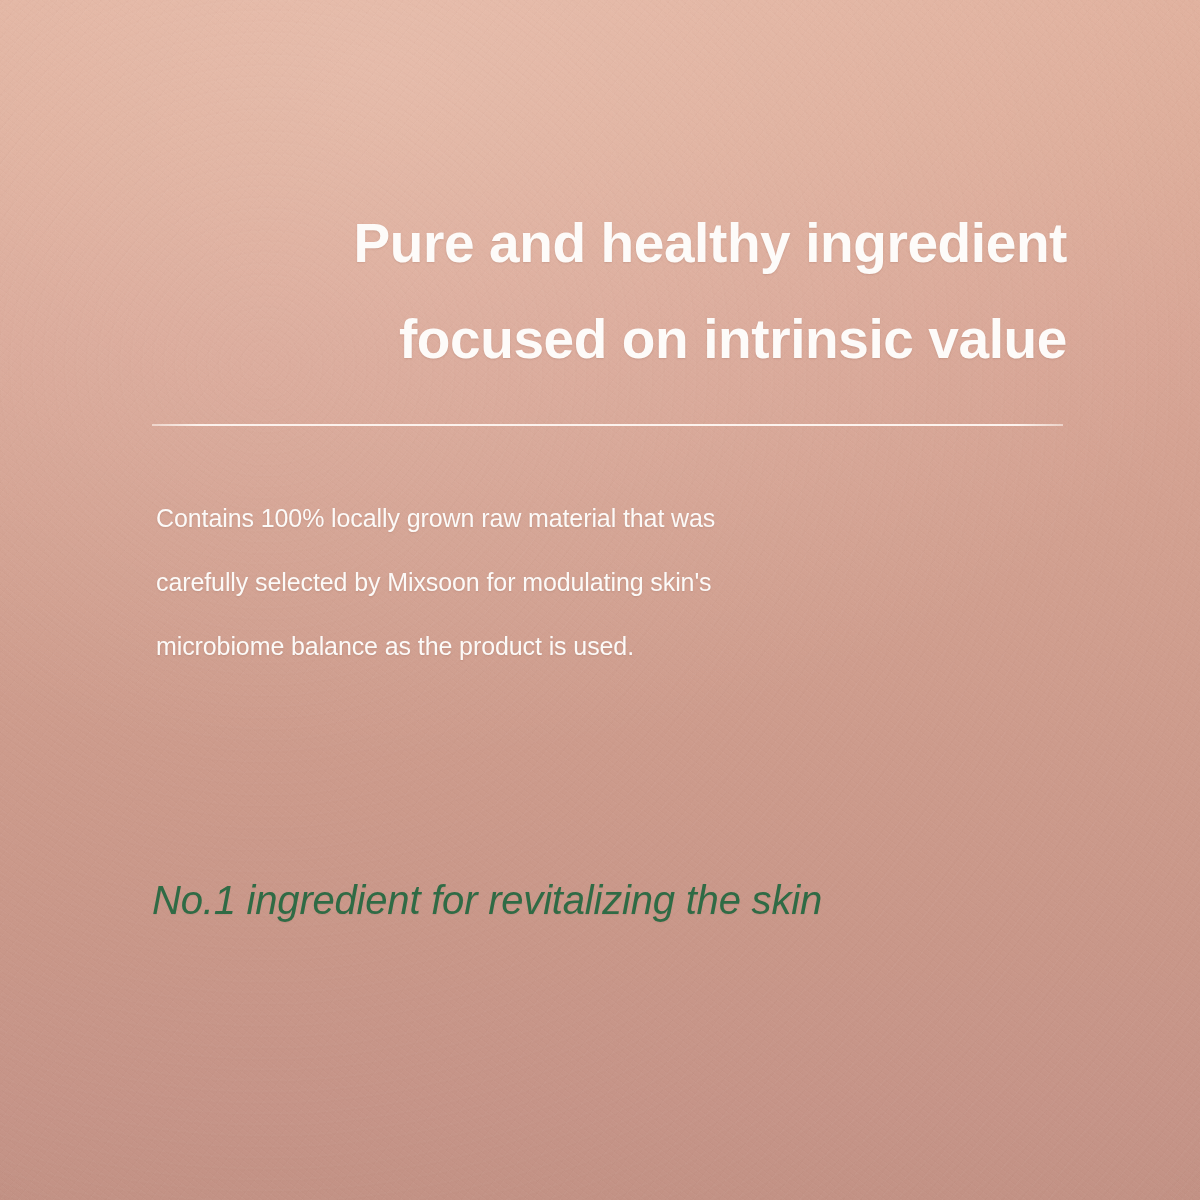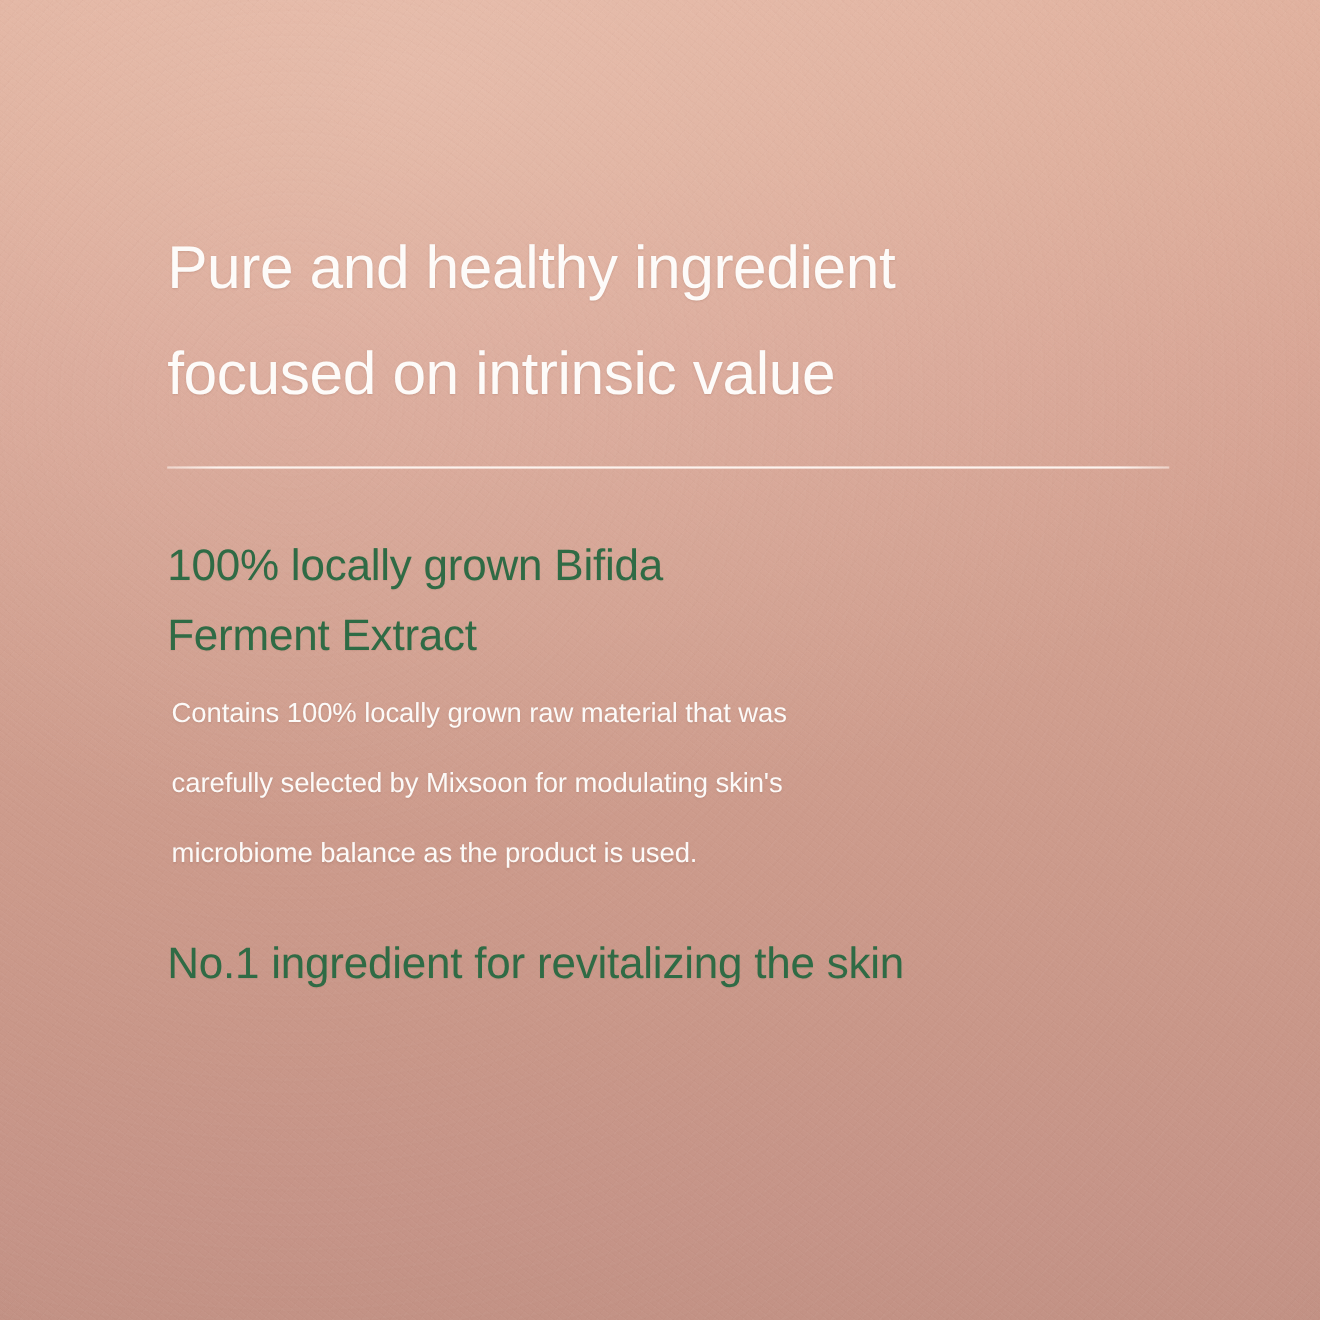--- a/index.html
+++ b/index.html
@@ -99,26 +99,27 @@
   }
 
   
   .headline {
     position: absolute;
     top: 195px;
     left: 0;
     width: 915px;
     margin: 0;
     font-size: 55px;
-    font-weight: 400;
+    font-weight: 700;
     line-height: 96px;
     letter-spacing: -0.4px;
     color: #fdfbf9;
     text-shadow: 0 1px 2px rgba(120,70,55,0.18);
     white-space: pre-line;
+    text-align: right;
   }
 
   
   .divider {
     position: absolute;
     left: 0;
     top: 424px;
     width: 911px;
     height: 2px;
     background: linear-gradient(90deg,
@@ -128,21 +129,21 @@
       rgba(255,246,241,0.55) 100%);
   }
 
   
   .section {
     position: absolute;
     left: 0;
     width: 915px;
   }
   .section-1 { top: 482px; }
-  .section-2 { top: 844px; }
+  .section-2 { top: 868px; font-style: italic; }
 
   .section-title {
     margin: 0 0 6px 0;
     font-size: 40px;
     font-weight: 400;
     line-height: 64px;
     letter-spacing: -0.2px;
     color: #2f6b45;
     white-space: pre-line;
     text-shadow: 0 1px 1px rgba(120,70,55,0.10);
@@ -173,22 +174,20 @@
   <div class="bg-vignette"></div>
 
   <div class="content">
 
     <h1 class="headline">Pure and healthy ingredient
 focused on intrinsic value</h1>
 
     <div class="divider"></div>
 
     <section class="section section-1">
-      <h2 class="section-title">100% locally grown Bifida
-Ferment Extract</h2>
       <p class="section-body">Contains 100% locally grown raw material that was
 carefully selected by Mixsoon for modulating skin's
 microbiome balance as the product is used.</p>
     </section>
 
     <section class="section section-2">
       <h2 class="section-title">No.1 ingredient for revitalizing the skin</h2>
     </section>
 
   </div>

